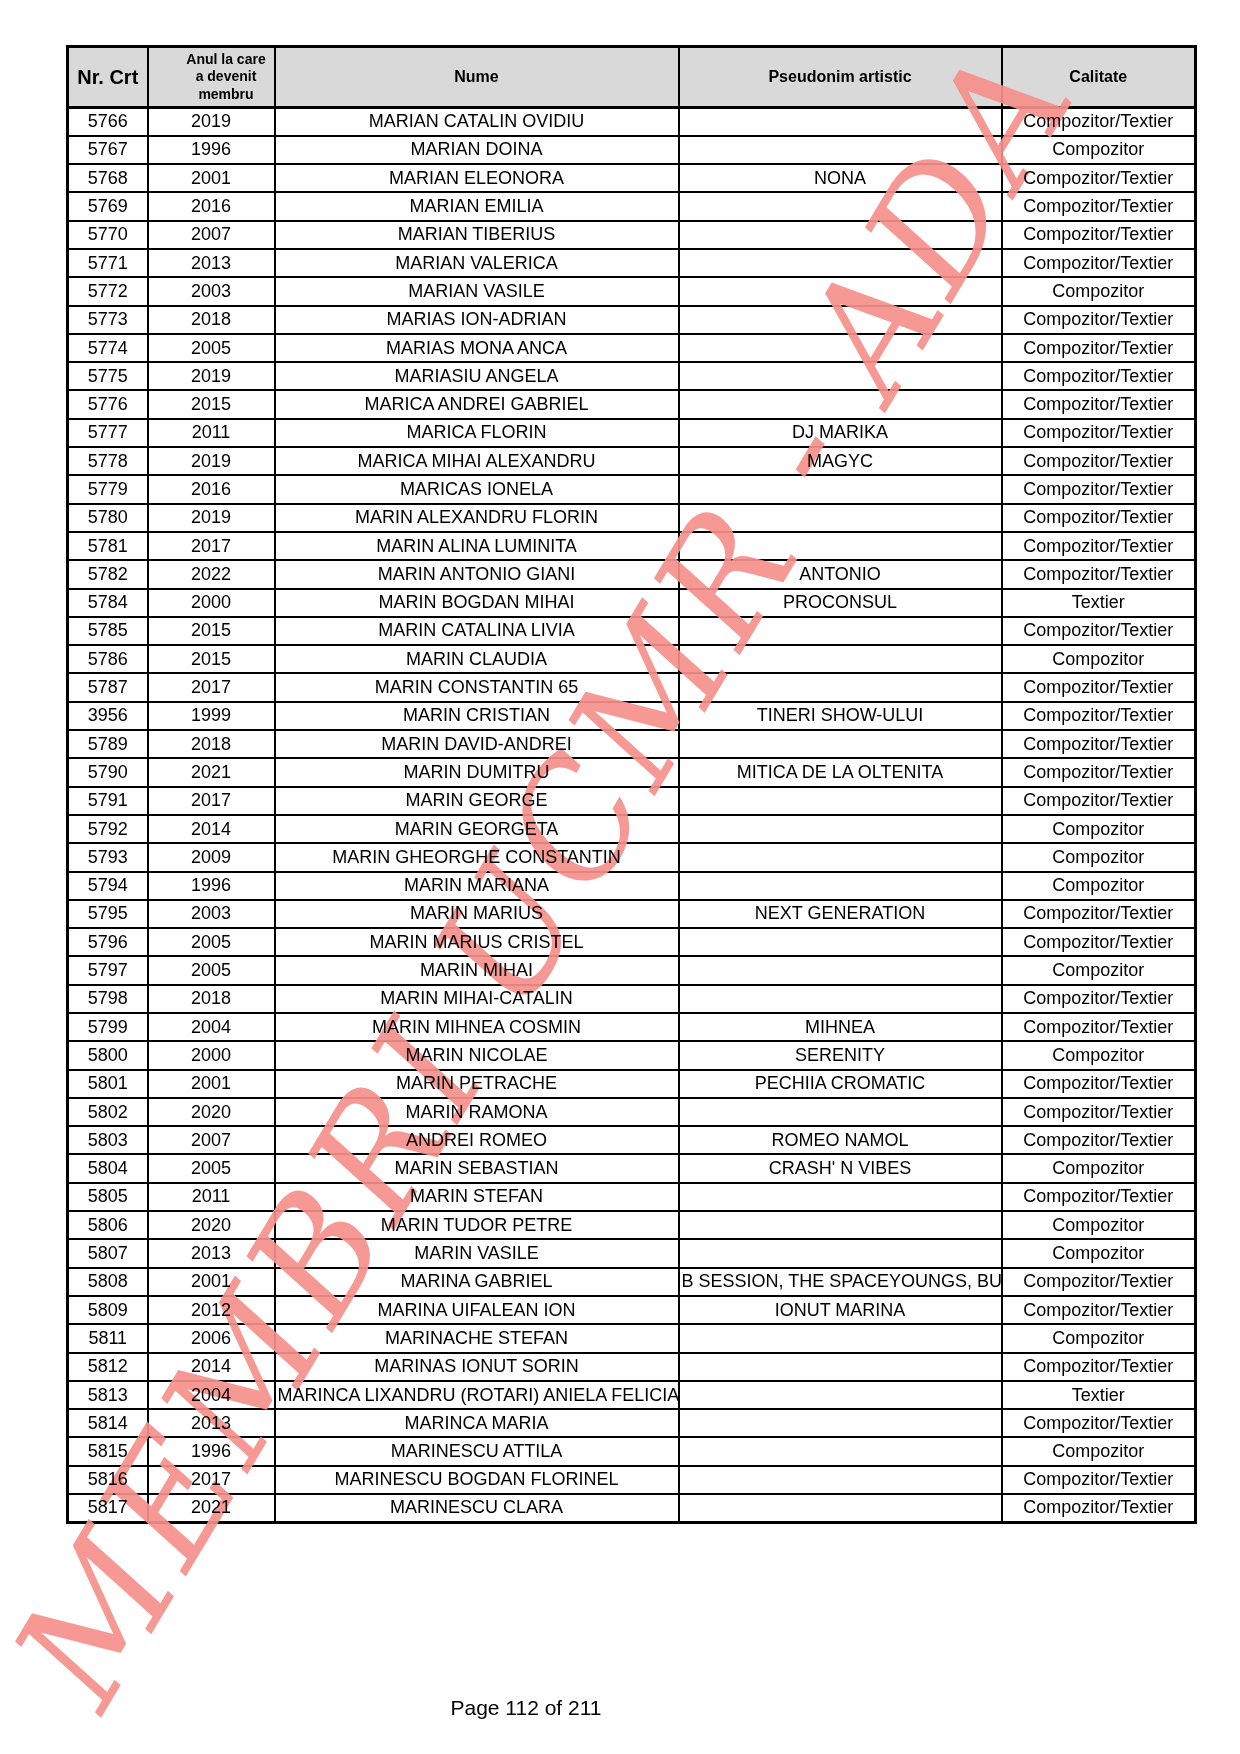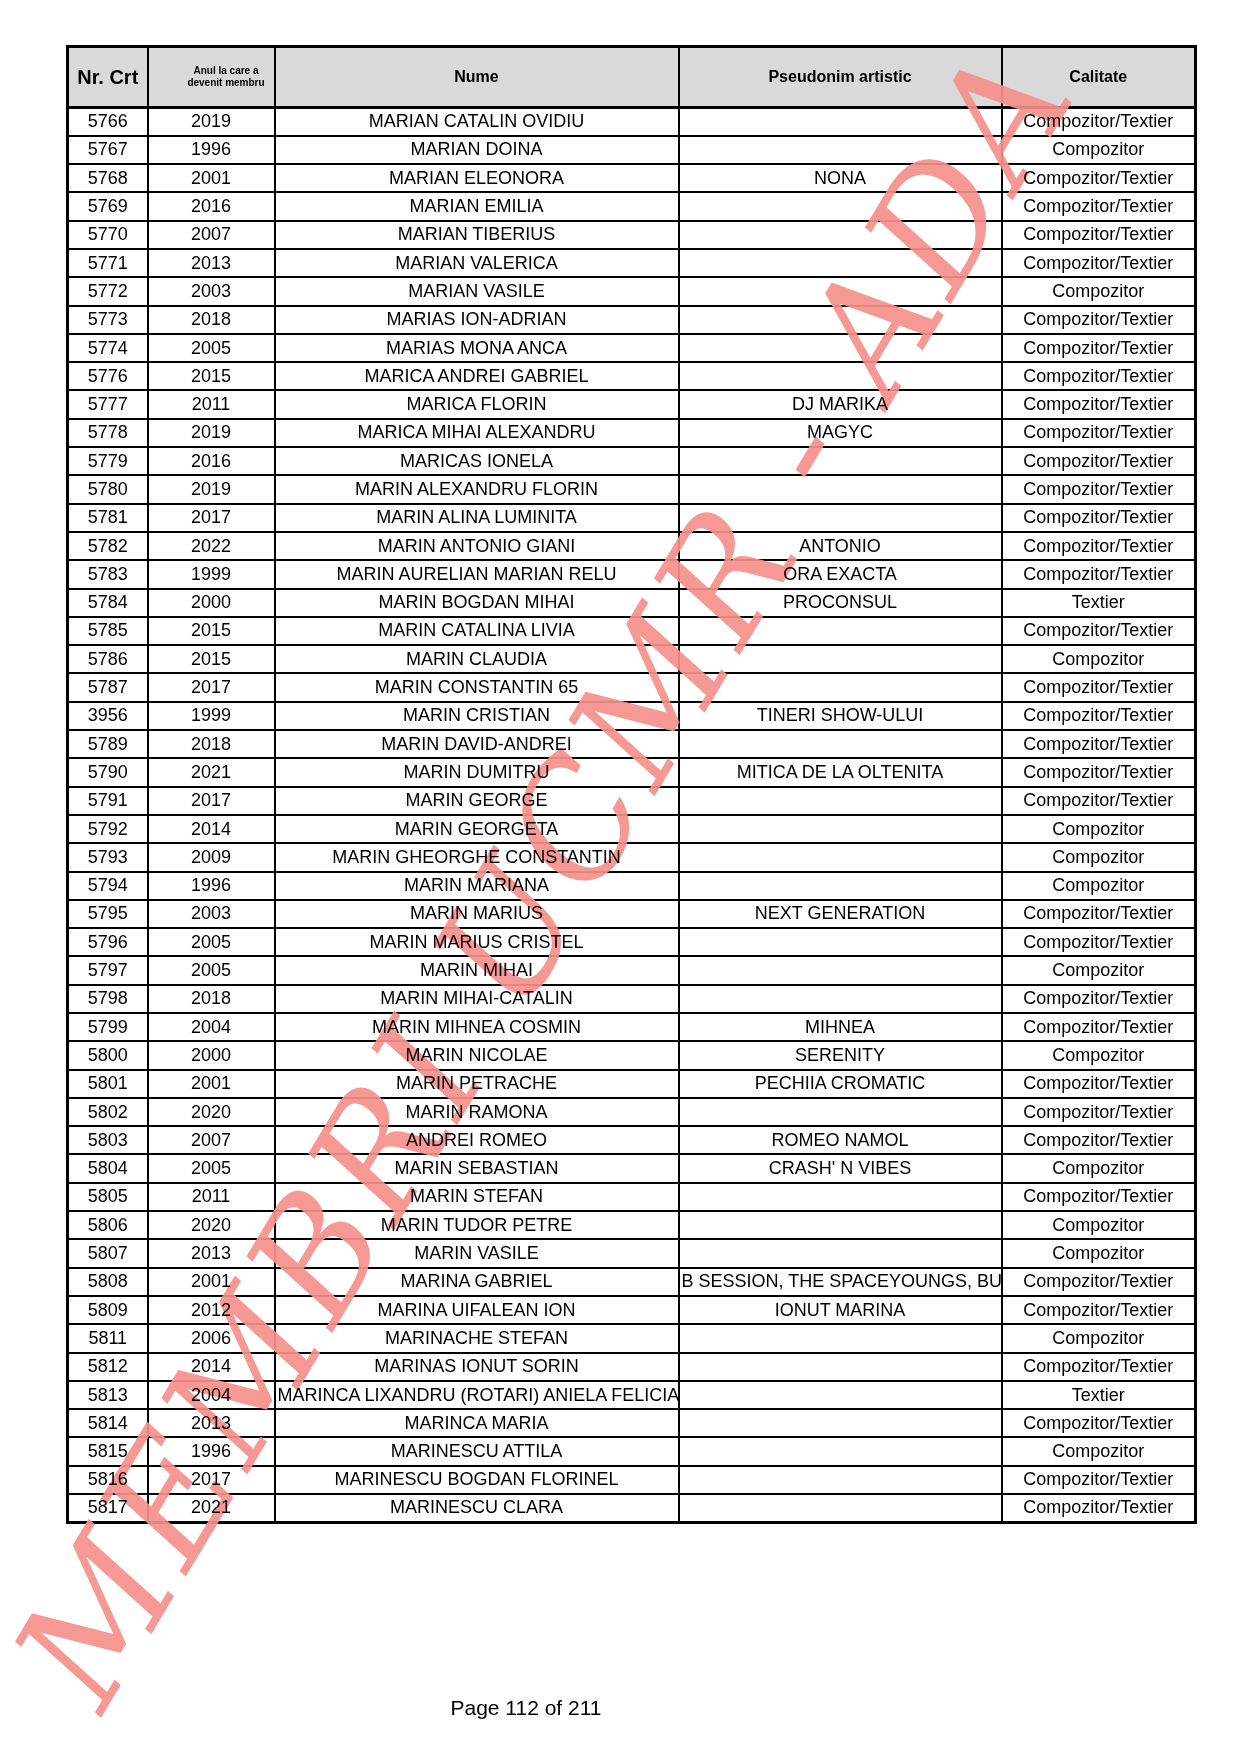--- a/index.html
+++ b/index.html
@@ -34,21 +34,21 @@
   }
   table.members thead th {
     background:#d9d9d9;
     height:61px;
     border-bottom:3px solid #000;
     font-weight:bold;
     font-size:16px;
     white-space:normal;
   }
   table.members thead th.h-nr   { font-size:20px; }
-  table.members thead th.h-anul { font-size:10px; line-height:1.25;padding-left:32px; }
+  table.members thead th.h-anul { font-size:14px; line-height:1.25;padding-left:32px; }
   table.members tbody td {
     height:28.3px;
     font-size:18px;
   }
   
   table.members th > span, table.members td > span {
     position:relative; z-index:10;
   }
   .watermark {
     position:absolute;
@@ -154,20 +154,27 @@
     <td><span>Compozitor/Textier</span></td>
   </tr>
         <tr>
     <td><span>5774</span></td>
     <td><span>2005</span></td>
     <td><span>MARIAS MONA ANCA</span></td>
     <td><span></span></td>
     <td><span>Compozitor/Textier</span></td>
   </tr>
         <tr>
+    <td><span>5775</span></td>
+    <td><span>2019</span></td>
+    <td><span>MARIASIU ANGELA</span></td>
+    <td><span></span></td>
+    <td><span>Compozitor/Textier</span></td>
+  </tr>
+        <tr>
     <td><span>5776</span></td>
     <td><span>2015</span></td>
     <td><span>MARICA ANDREI GABRIEL</span></td>
     <td><span></span></td>
     <td><span>Compozitor/Textier</span></td>
   </tr>
         <tr>
     <td><span>5777</span></td>
     <td><span>2011</span></td>
     <td><span>MARICA FLORIN</span></td>
@@ -200,27 +207,20 @@
     <td><span>2017</span></td>
     <td><span>MARIN ALINA LUMINITA</span></td>
     <td><span></span></td>
     <td><span>Compozitor/Textier</span></td>
   </tr>
         <tr>
     <td><span>5782</span></td>
     <td><span>2022</span></td>
     <td><span>MARIN ANTONIO GIANI</span></td>
     <td><span>ANTONIO</span></td>
-    <td><span>Compozitor/Textier</span></td>
-  </tr>
-        <tr>
-    <td><span>5783</span></td>
-    <td><span>1999</span></td>
-    <td><span>MARIN AURELIAN MARIAN RELU</span></td>
-    <td><span>ORA EXACTA</span></td>
     <td><span>Compozitor/Textier</span></td>
   </tr>
         <tr>
     <td><span>5784</span></td>
     <td><span>2000</span></td>
     <td><span>MARIN BOGDAN MIHAI</span></td>
     <td><span>PROCONSUL</span></td>
     <td><span>Textier</span></td>
   </tr>
         <tr>

